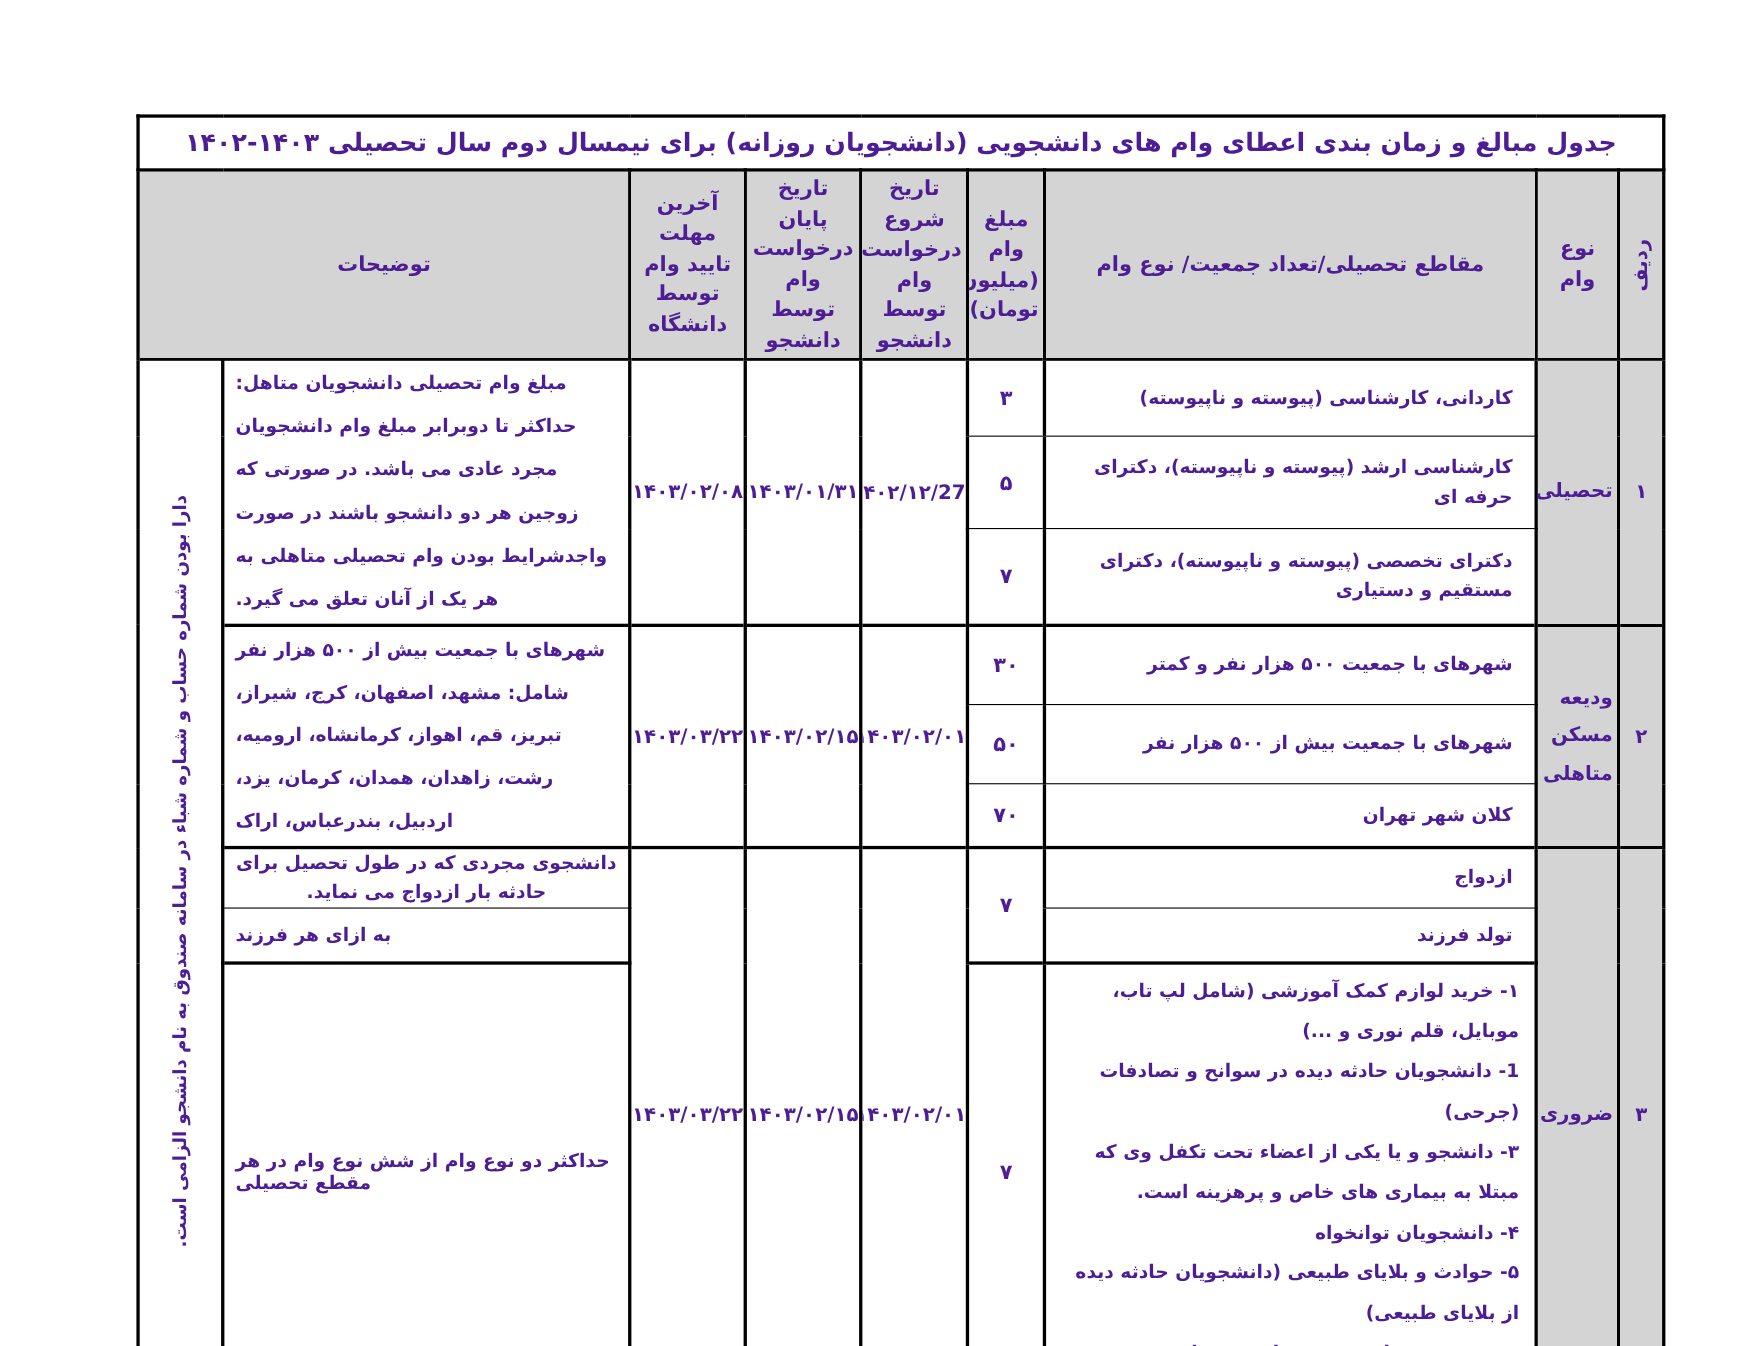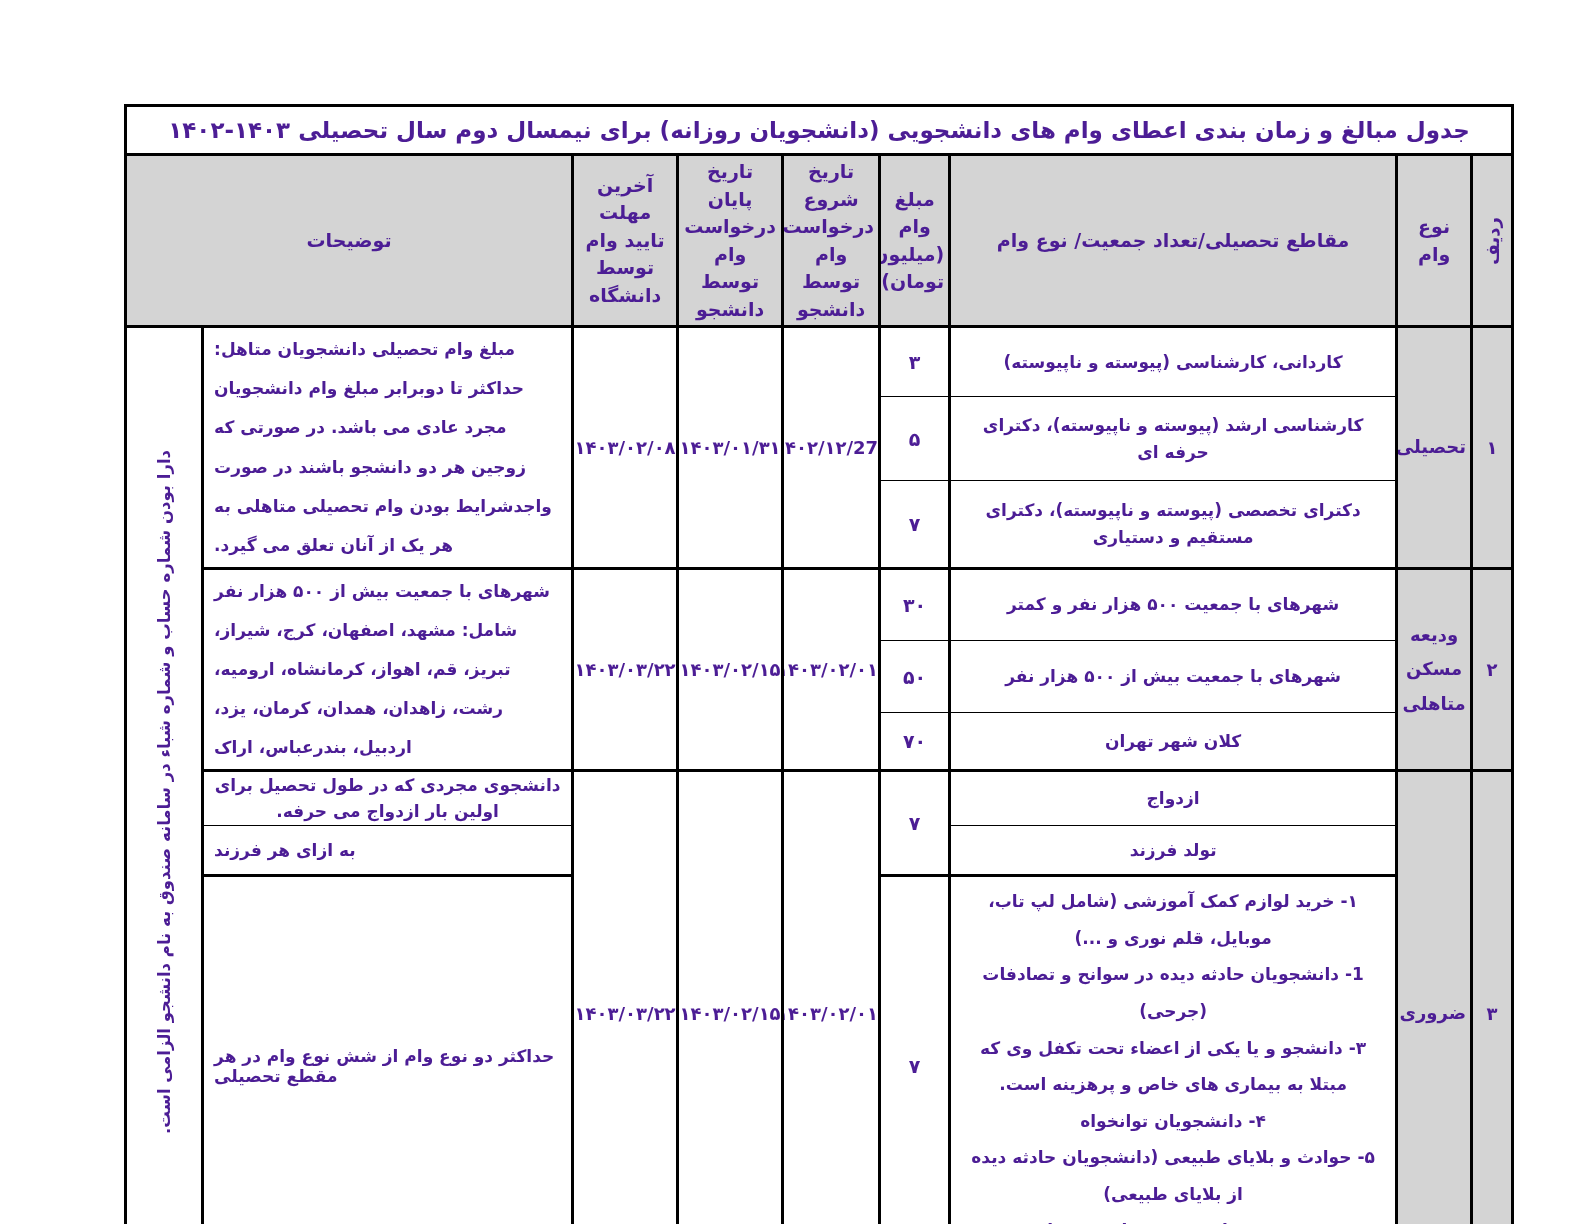--- a/index.html
+++ b/index.html
@@ -9,27 +9,27 @@
   table{border-collapse:collapse;table-layout:fixed;width:1387px;direction:rtl;}
   td{border:1.5px solid #000;border-left-width:3px;border-right-width:3px;
      vertical-align:middle;text-align:center;font-weight:bold;padding:0;position:relative;
      overflow:hidden;}
   tr.tt > td{border-top-width:3px;}
   table{border:3px solid #000;}
   tr.r-title > td{border:3px solid #000;background:#fff;}
   .gray{background:#d4d4d4;}
   .title-cell{font-size:23px;letter-spacing:0;}
   .head-cell{font-size:19px;line-height:1.45;padding:2px 4px;}
-  .levels{font-size:17px;padding:4px 20px;line-height:1.6;}
+  .levels{font-size:17px;text-align:right;padding:4px 20px;line-height:1.6;}
   .levels-list{font-size:17px;text-align:right;padding:6px 14px;line-height:2.15;}
-  .list-line{text-align:center;}
+  .list-line{text-align:right;}
   .amount{font-size:19px;}
   .date{font-size:18px;letter-spacing:0.5px;}
   .radif-num{font-size:18px;}
-  .type-cell{font-size:18px;line-height:1.9;padding:2px 4px;}
+  .type-cell{font-size:18px;line-height:1.9;padding:2px 4px;text-align:right;}
   .notes{font-size:17px;line-height:2.3;text-align:left;padding:2px 10px;}
   .note-compact{font-size:17px;line-height:1.5;text-align:center;padding:1px 8px;}
   .note-single{font-size:17px;text-align:left;padding:2px 10px;}
   .vtext{position:absolute;top:50%;left:50%;transform:translate(-50%,-50%) rotate(-90deg);
          white-space:nowrap;font-weight:bold;}
   .vtext-small{font-size:18px;}
   .vtext-long{font-size:16.5px;}
   
   tr.h49{height:49px;} tr.h116{height:116px;} tr.h53{height:53px;} tr.h50{height:50px;}
   tr.h66{height:66px;} tr.h52{height:52px;} tr.h42{height:42px;} tr.h302{height:302px;}
@@ -112,21 +112,21 @@
       </tr>
 
       <tr class="h50 tt">
         <td class="gray radif-num" rowspan="3">۳</td>
         <td class="gray type-cell" rowspan="3">ضروری</td>
         <td class="levels">ازدواج</td>
         <td class="amount" rowspan="2">۷</td>
         <td class="date" rowspan="3">۱۴۰۳/۰۲/۰۱</td>
         <td class="date" rowspan="3">۱۴۰۳/۰۲/۱۵</td>
         <td class="date" rowspan="3">۱۴۰۳/۰۳/۲۲</td>
-        <td class="note-compact">دانشجوی مجردی که در طول تحصیل برای اولین بار ازدواج می حرفه.</td>
+        <td class="note-compact">دانشجوی مجردی که در طول تحصیل برای حادثه بار ازدواج می نماید.</td>
       </tr>
       <tr class="h50">
         <td class="levels">تولد فرزند</td>
         <td class="note-single">به ازای هر فرزند</td>
       </tr>
       <tr class="h302 tt">
         <td class="levels-list">
           <div class="list-line">۱- خرید لوازم کمک آموزشی (شامل لپ تاب، موبایل، قلم نوری و ...)</div>
           <div class="list-line">1- دانشجویان حادثه دیده در سوانح و تصادفات (جرحی)</div>
           <div class="list-line">۳-  دانشجو و یا یکی از اعضاء تحت تکفل وی که مبتلا به بیماری های خاص و پرهزینه است.</div>

